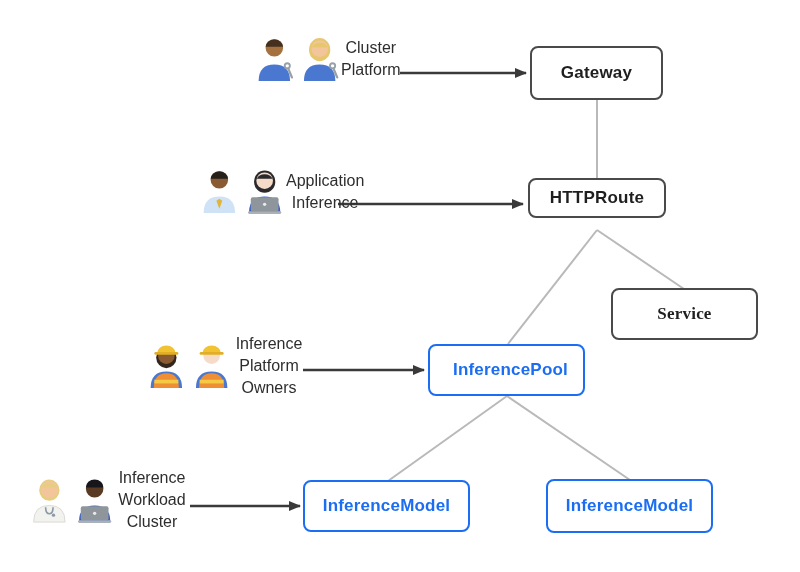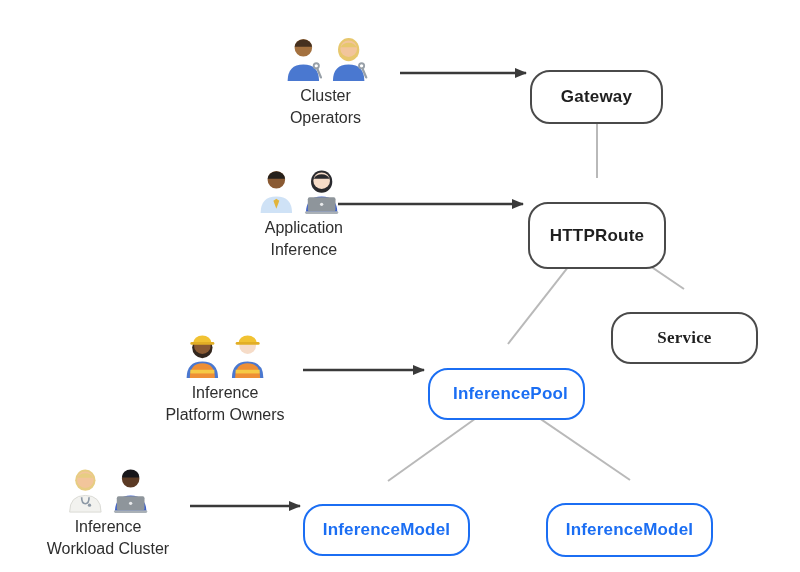--- a/index.html
+++ b/index.html
@@ -33,37 +33,35 @@
   .arrowhead { fill: var(--arrow-dark); }
 
   .node {
     position: absolute;
     z-index: 1;
     display: flex;
     align-items: center;
     justify-content: center;
     background: #ffffff;
     border: 2px solid var(--node-border);
-    border-radius: 20px;
+    border-radius: 8px;
     font-size: 17px;
     font-weight: 700;
     color: var(--node-text);
     letter-spacing: 0.2px;
-    margin-top: 24px;
   }
   .node--accent {
     border-color: var(--accent-blue);
     color: var(--accent-blue);
   }
 
   .persona {
     position: absolute;
     z-index: 1;
     display: flex;
-    flex-direction: column;
     align-items: center;
     text-align: center;
   }
   .persona-icons svg { display: block; }
   .persona-label {
     margin-top: 3px;
     font-size: 16px;
     line-height: 22px;
     color: var(--label-text);
   }
@@ -89,21 +87,21 @@
 
     <line class="arrow-line" x1="400" y1="73" x2="526" y2="73" marker-end="url(#arrowhead)"></line>
     <line class="arrow-line" x1="338" y1="204" x2="523" y2="204" marker-end="url(#arrowhead)"></line>
     <line class="arrow-line" x1="303" y1="370" x2="424" y2="370" marker-end="url(#arrowhead)"></line>
     <line class="arrow-line" x1="190" y1="506" x2="300" y2="506" marker-end="url(#arrowhead)"></line>
   </svg>
 
   <div class="node" style="left:530px; top:46px; width:133px; height:54px;">
     <span>Gateway</span>
   </div>
-  <div class="node" style="left:528px; top:178px; width:138px; height:67px;">
+  <div class="node" style="left:528px; top:178px; width:138px; height:40px;">
     <span>HTTPRoute</span>
   </div>
   <div class="node" style="left:611px; top:288px; width:147px; height:52px;font-family:Liberation Serif, serif;">
     <span>Service</span>
   </div>
   <div class="node node--accent" style="left:428px; top:344px; width:157px; height:52px;padding-left:8px;">
     <span>InferencePool</span>
   </div>
   <div class="node node--accent" style="left:303px; top:480px; width:167px; height:52px;">
     <span>InferenceModel</span>
@@ -127,21 +125,21 @@
           <circle cx="22" cy="16" r="9" fill="#f2c59b"></circle>
           <path d="M13.5,14.5 a9,7.5 0 0 1 17,0 z" fill="#e7c76d"></path>
           <path d="M5,51 Q5,33 22,33 Q39,33 39,51 Z" fill="#4a78d0"></path>
           <circle cx="36" cy="34.5" r="2.8" fill="none" stroke="#98a0a8" stroke-width="2"></circle>
           <line x1="37" y1="37.5" x2="41" y2="47" stroke="#98a0a8" stroke-width="2.5" stroke-linecap="round"></line>
         </g>
       </svg>
     </div>
     <div class="persona-label">
       <span>Cluster</span>
-      <span>Operators</span>
+      <span>Platform</span>
     </div>
   </div>
 
   <div class="persona" style="left:198px; top:165px; width:145px;align-items:flex-end;">
     <div class="persona-icons">
       <svg width="88" height="49" viewBox="0 0 95 53">
         <g transform="translate(1,1)">
           <circle cx="22" cy="15" r="9.5" fill="#8a5a33"></circle>
           <path d="M12.5,14 a9.5,8 0 0 1 19,0 z" fill="#26201b"></path>
           <path d="M5,51 Q5,33 22,33 Q39,33 39,51 Z" fill="#cfe2f6"></path>

